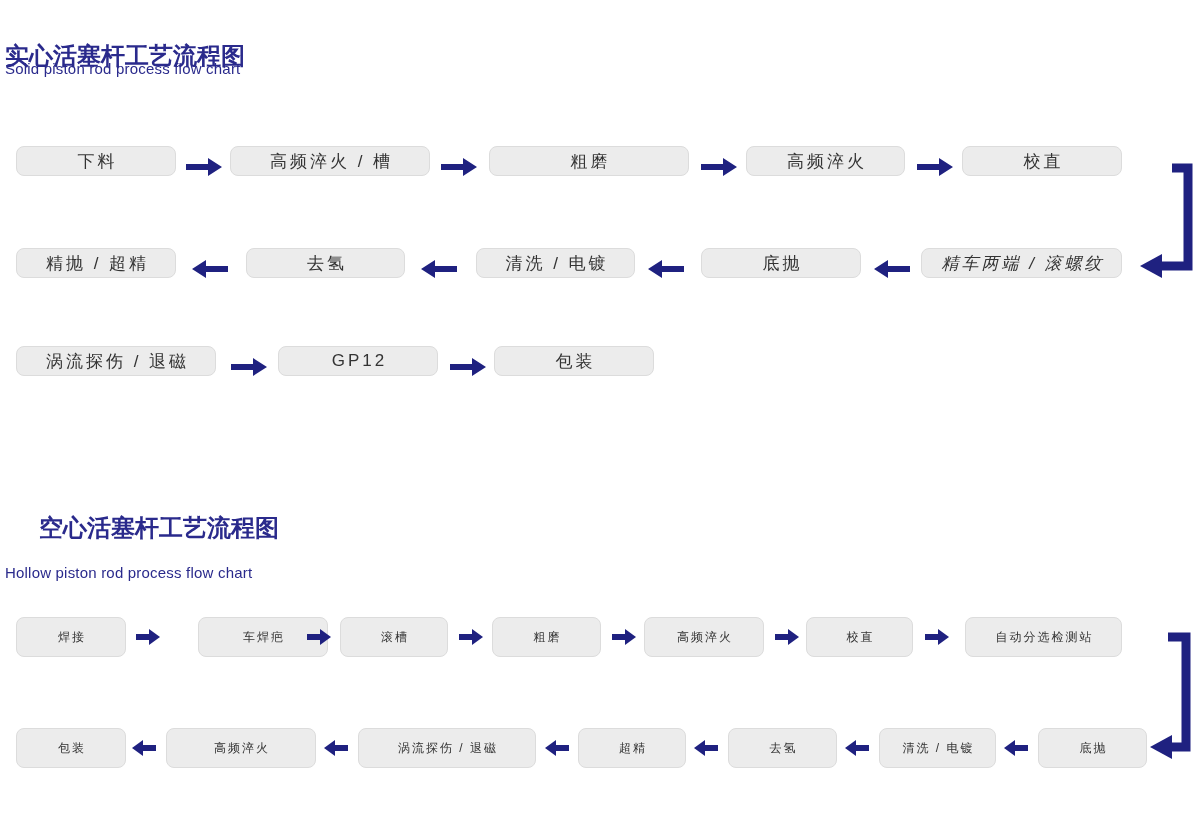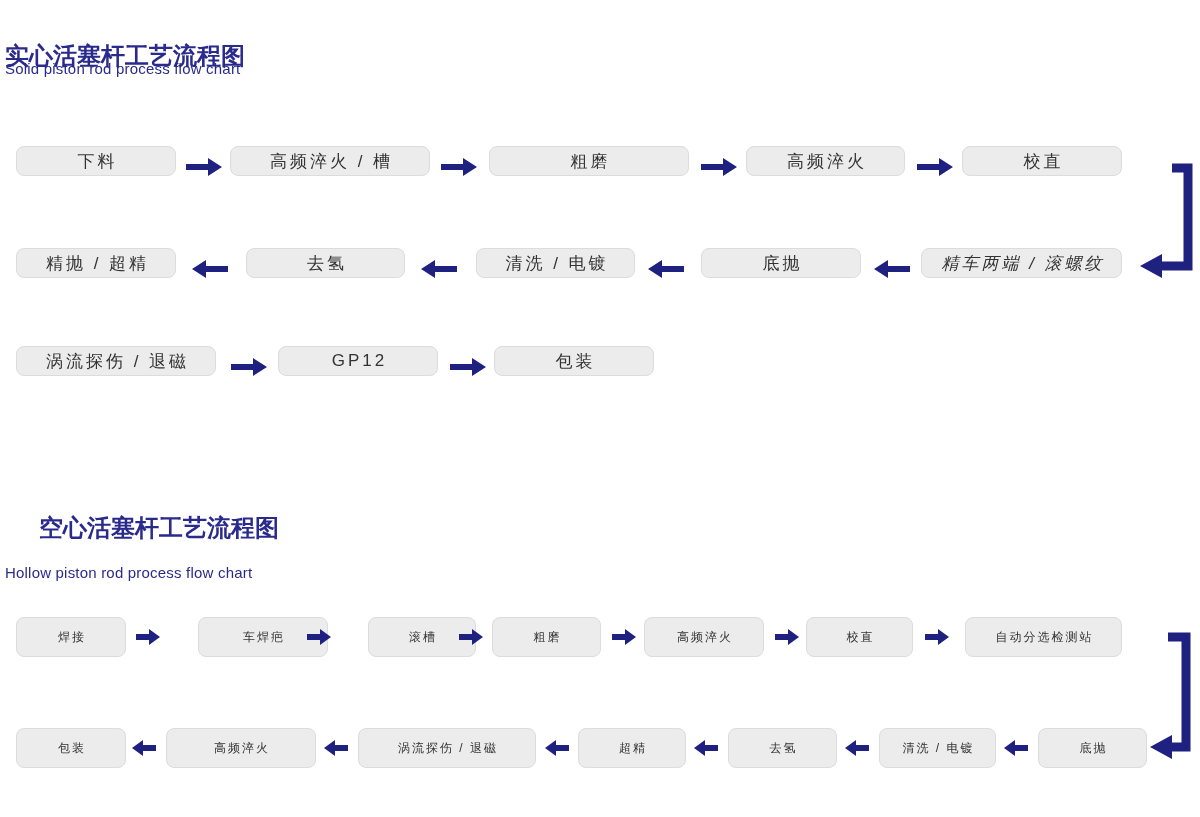--- a/index.html
+++ b/index.html
@@ -173,21 +173,21 @@
       </svg>
   </div>
 
   <div class="node hollow" style="left:166px; top:617px; width:130px;margin-left:32px;">车焊疤</div>
   <div class="arrow" style="left:307px; top:629px;">
     <svg width="24" height="16" viewBox="0 0 24 16">
         <path d="M0 5 H13 V0 L24 8 L13 16 V11 H0 Z" fill="#1f2180"></path>
       </svg>
   </div>
 
-  <div class="node hollow" style="left:340px; top:617px; width:108px;margin-left:28px;">滚槽</div>
+  <div class="node hollow" style="left:340px; top:617px; width:108px;">滚槽</div>
   <div class="arrow" style="left:459px; top:629px;">
     <svg width="24" height="16" viewBox="0 0 24 16">
         <path d="M0 5 H13 V0 L24 8 L13 16 V11 H0 Z" fill="#1f2180"></path>
       </svg>
   </div>
 
   <div class="node hollow" style="left:492px; top:617px; width:109px;">粗磨</div>
   <div class="arrow" style="left:612px; top:629px;">
     <svg width="24" height="16" viewBox="0 0 24 16">
         <path d="M0 5 H13 V0 L24 8 L13 16 V11 H0 Z" fill="#1f2180"></path>

